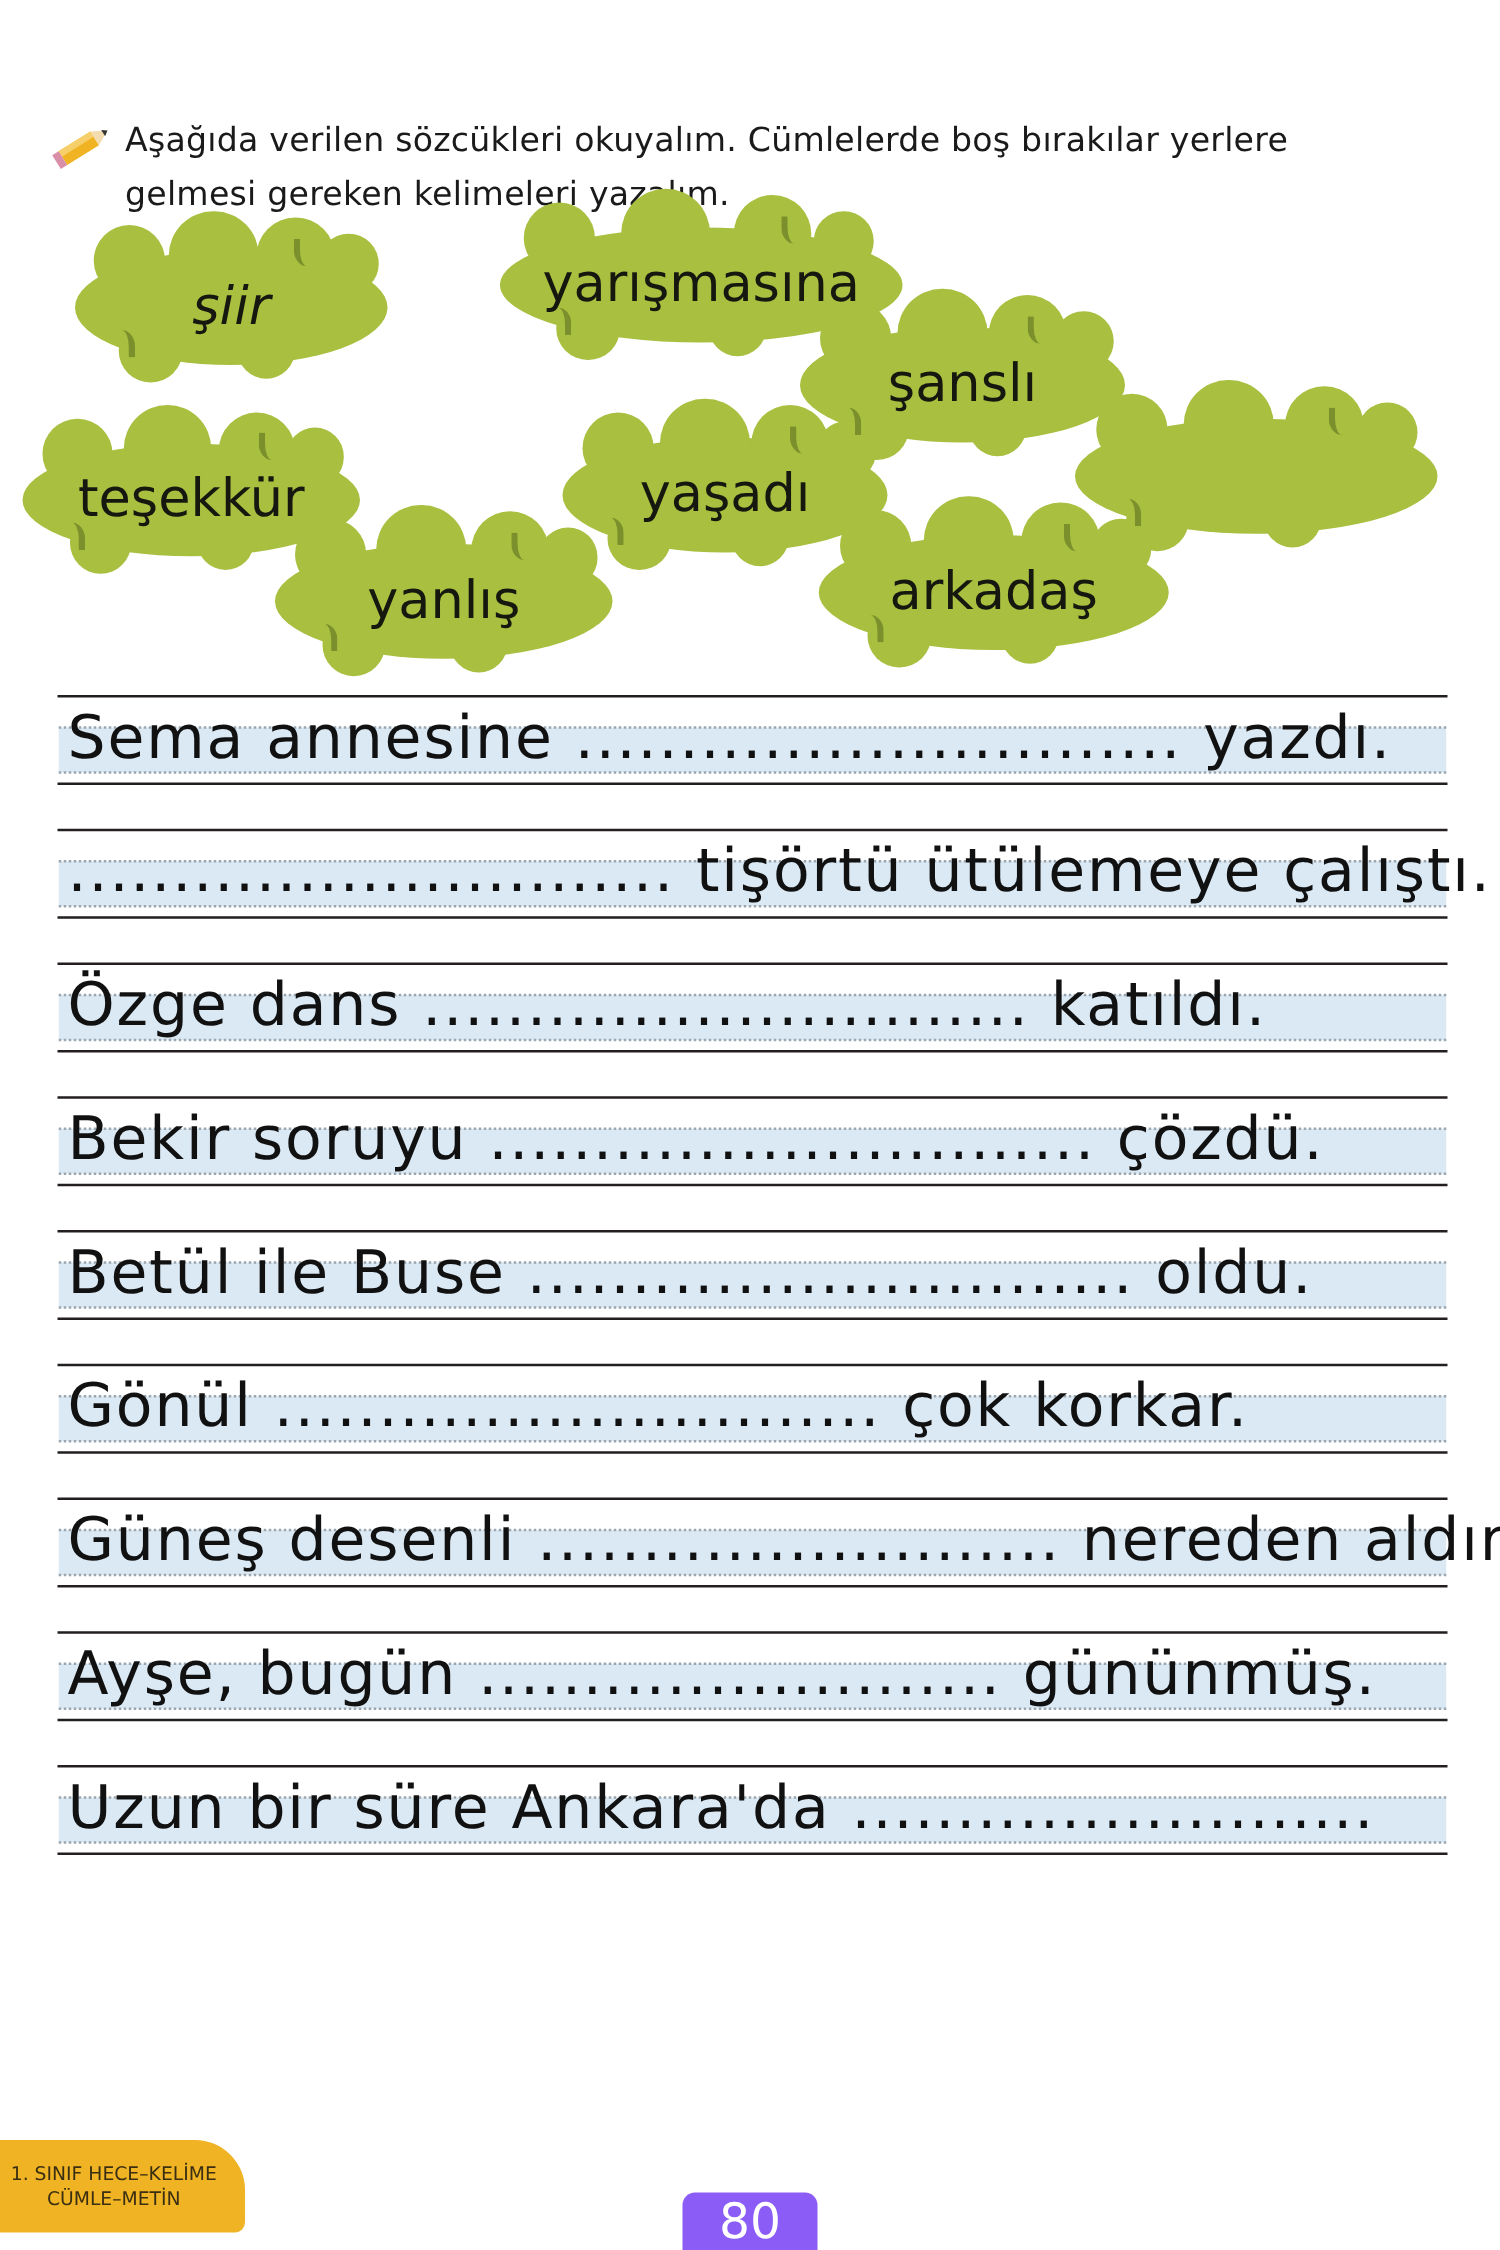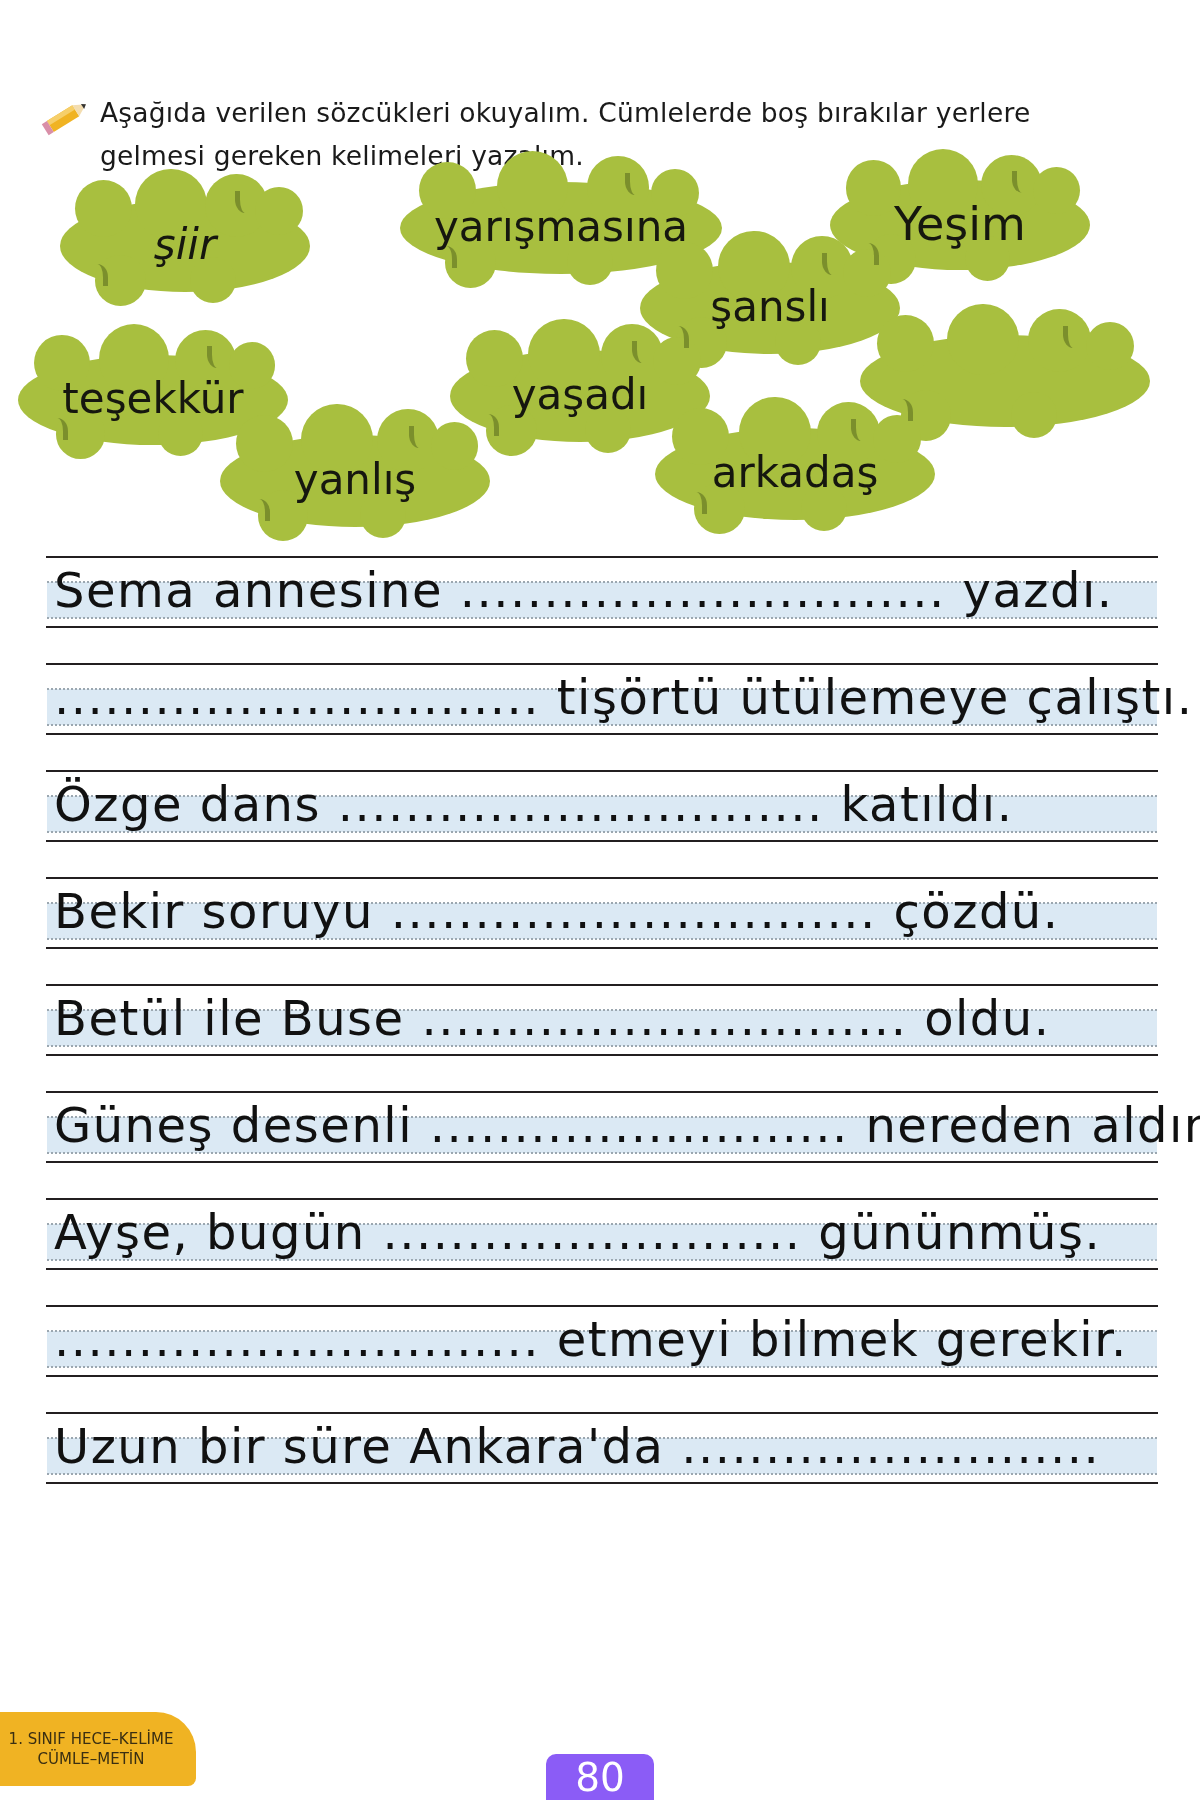--- a/index.html
+++ b/index.html
@@ -217,31 +217,20 @@
       <span class="bump" style="left: 19.32px; top: -20.24px; width: 57.04px; height: 57.04px; background: rgb(168, 191, 63);"></span>
       <span class="bump" style="left: 96.6px; top: -31.28px; width: 71.76px; height: 71.76px; background: rgb(168, 191, 63);"></span>
       <span class="bump" style="left: 186.76px; top: -25.76px; width: 62.56px; height: 62.56px; background: rgb(168, 191, 63);"></span>
       <span class="bump" style="left: 251.16px; top: -12.88px; width: 47.84px; height: 47.84px; background: rgb(168, 191, 63);"></span>
       <span class="bump" style="left: 45.08px; top: 55.2px; width: 50.6px; height: 50.6px; background: rgb(168, 191, 63);"></span>
       <span class="bump" style="left: 167.44px; top: 57.04px; width: 46px; height: 46px; background: rgb(168, 191, 63);"></span>
       <span class="tail" style="left: 38.64px; top: 64.4px;"></span>
       <span class="tail" style="left: 225.4px; top: -9.2px; transform: rotate(180deg);"></span>
       <span class="label">yarışmasına</span>
     </div>
-    <div class="cloud" style="left: 830px; top: 0px; width: 260px; height: 90px; font-size: 46px; background: rgb(168, 191, 63);">
-      <span class="bump" style="left: 15.6px; top: -19.8px; width: 55.8px; height: 55.8px; background: rgb(168, 191, 63);"></span>
-      <span class="bump" style="left: 78px; top: -30.6px; width: 70.2px; height: 70.2px; background: rgb(168, 191, 63);"></span>
-      <span class="bump" style="left: 150.8px; top: -25.2px; width: 61.2px; height: 61.2px; background: rgb(168, 191, 63);"></span>
-      <span class="bump" style="left: 202.8px; top: -12.6px; width: 46.8px; height: 46.8px; background: rgb(168, 191, 63);"></span>
-      <span class="bump" style="left: 36.4px; top: 54px; width: 49.5px; height: 49.5px; background: rgb(168, 191, 63);"></span>
-      <span class="bump" style="left: 135.2px; top: 55.8px; width: 45px; height: 45px; background: rgb(168, 191, 63);"></span>
-      <span class="tail" style="left: 31.2px; top: 63px;"></span>
-      <span class="tail" style="left: 182px; top: -9px; transform: rotate(180deg);"></span>
-      <span class="label">Yeşim</span>
-    </div>
     <div class="cloud" style="left: 640px; top: 82px; width: 260px; height: 92px; font-size: 42px; background: rgb(168, 191, 63);">
       <span class="bump" style="left: 15.6px; top: -20.24px; width: 57.04px; height: 57.04px; background: rgb(168, 191, 63);"></span>
       <span class="bump" style="left: 78px; top: -31.28px; width: 71.76px; height: 71.76px; background: rgb(168, 191, 63);"></span>
       <span class="bump" style="left: 150.8px; top: -25.76px; width: 62.56px; height: 62.56px; background: rgb(168, 191, 63);"></span>
       <span class="bump" style="left: 202.8px; top: -12.88px; width: 47.84px; height: 47.84px; background: rgb(168, 191, 63);"></span>
       <span class="bump" style="left: 36.4px; top: 55.2px; width: 50.6px; height: 50.6px; background: rgb(168, 191, 63);"></span>
       <span class="bump" style="left: 135.2px; top: 57.04px; width: 46px; height: 46px; background: rgb(168, 191, 63);"></span>
       <span class="tail" style="left: 31.2px; top: 64.4px;"></span>
       <span class="tail" style="left: 182px; top: -9.2px; transform: rotate(180deg);"></span>
       <span class="label">şanslı</span>
@@ -342,37 +331,37 @@
         <div class="base-dotted"></div>
       </div>
       <div class="sent-text">Betül ile Buse ............................. oldu.</div>
     </div>
     <div class="sent-row">
       <div class="ruled">
         <div class="band"></div>
         <div class="mid-dotted"></div>
         <div class="base-dotted"></div>
       </div>
+      <div class="sent-text">Gönül ............................. çok korkar.</div>
+    </div>
+    <div class="sent-row">
+      <div class="ruled">
+        <div class="band"></div>
+        <div class="mid-dotted"></div>
+        <div class="base-dotted"></div>
+      </div>
       <div class="sent-text">Güneş desenli ......................... nereden aldın?</div>
     </div>
     <div class="sent-row">
       <div class="ruled">
         <div class="band"></div>
         <div class="mid-dotted"></div>
         <div class="base-dotted"></div>
       </div>
       <div class="sent-text">Ayşe, bugün ......................... gününmüş.</div>
-    </div>
-    <div class="sent-row">
-      <div class="ruled">
-        <div class="band"></div>
-        <div class="mid-dotted"></div>
-        <div class="base-dotted"></div>
-      </div>
-      <div class="sent-text">............................. etmeyi bilmek gerekir.</div>
     </div>
     <div class="sent-row">
       <div class="ruled">
         <div class="band"></div>
         <div class="mid-dotted"></div>
         <div class="base-dotted"></div>
       </div>
       <div class="sent-text">Uzun bir süre Ankara'da .........................</div>
     </div>
   </div>

